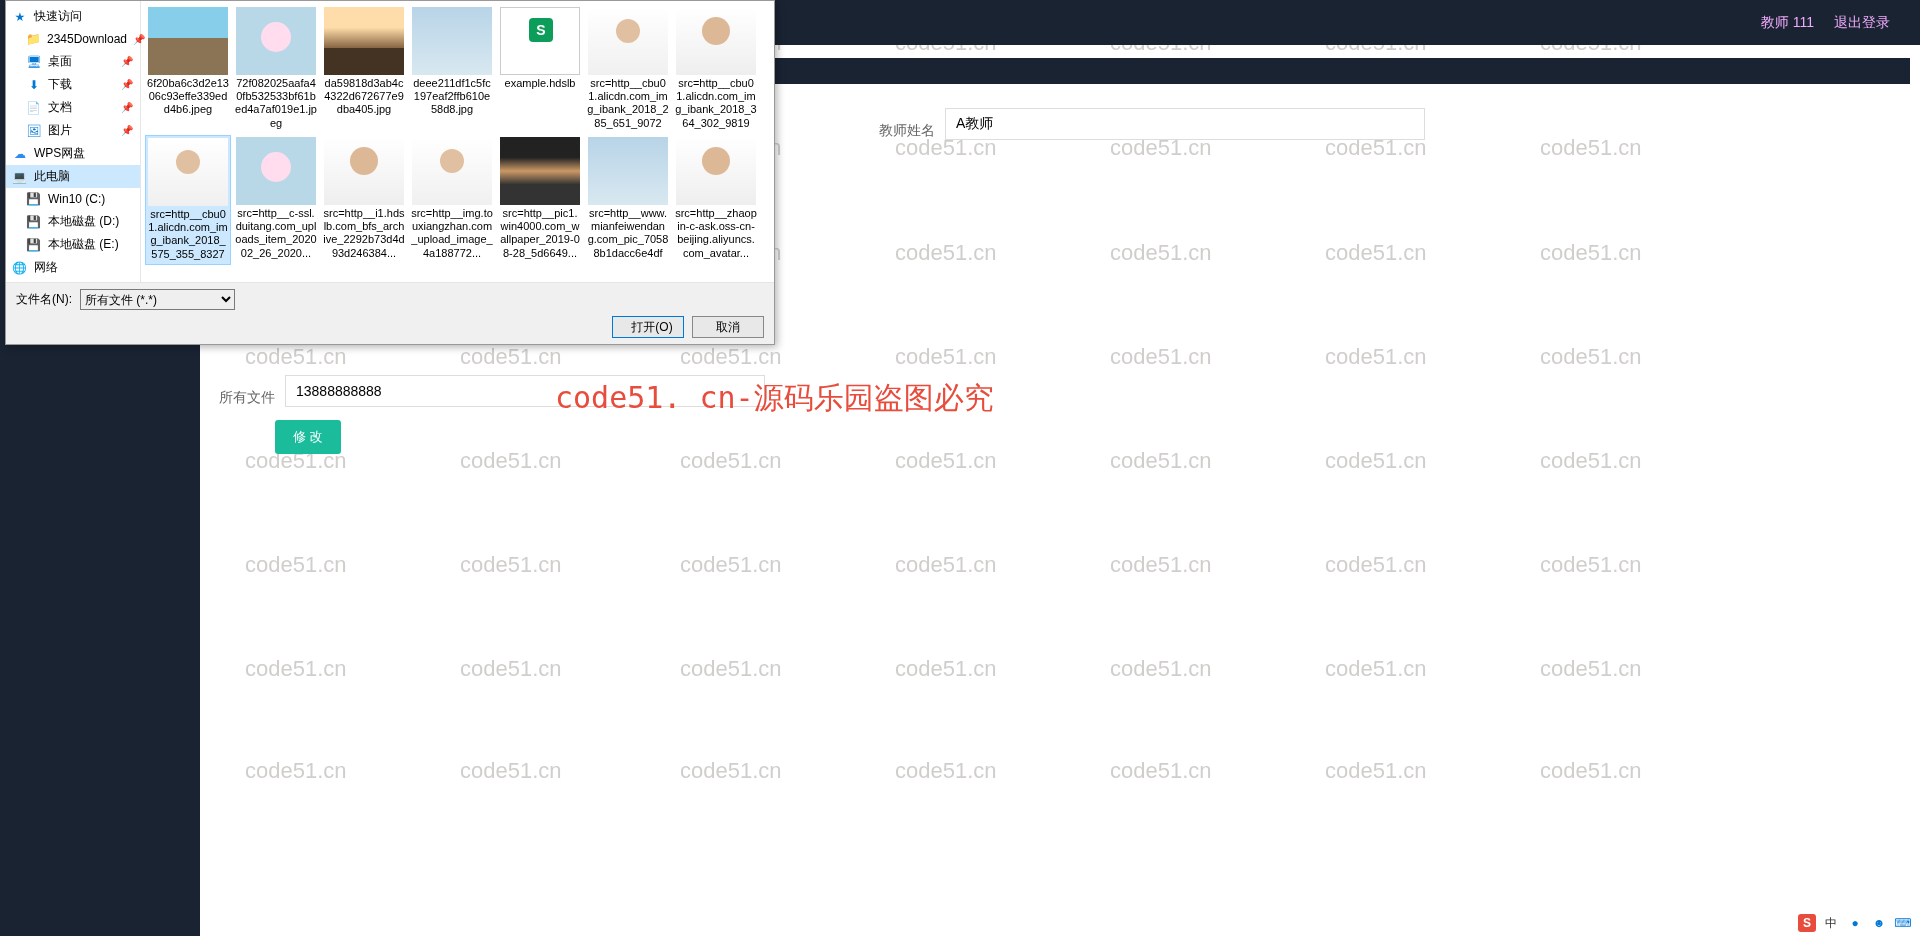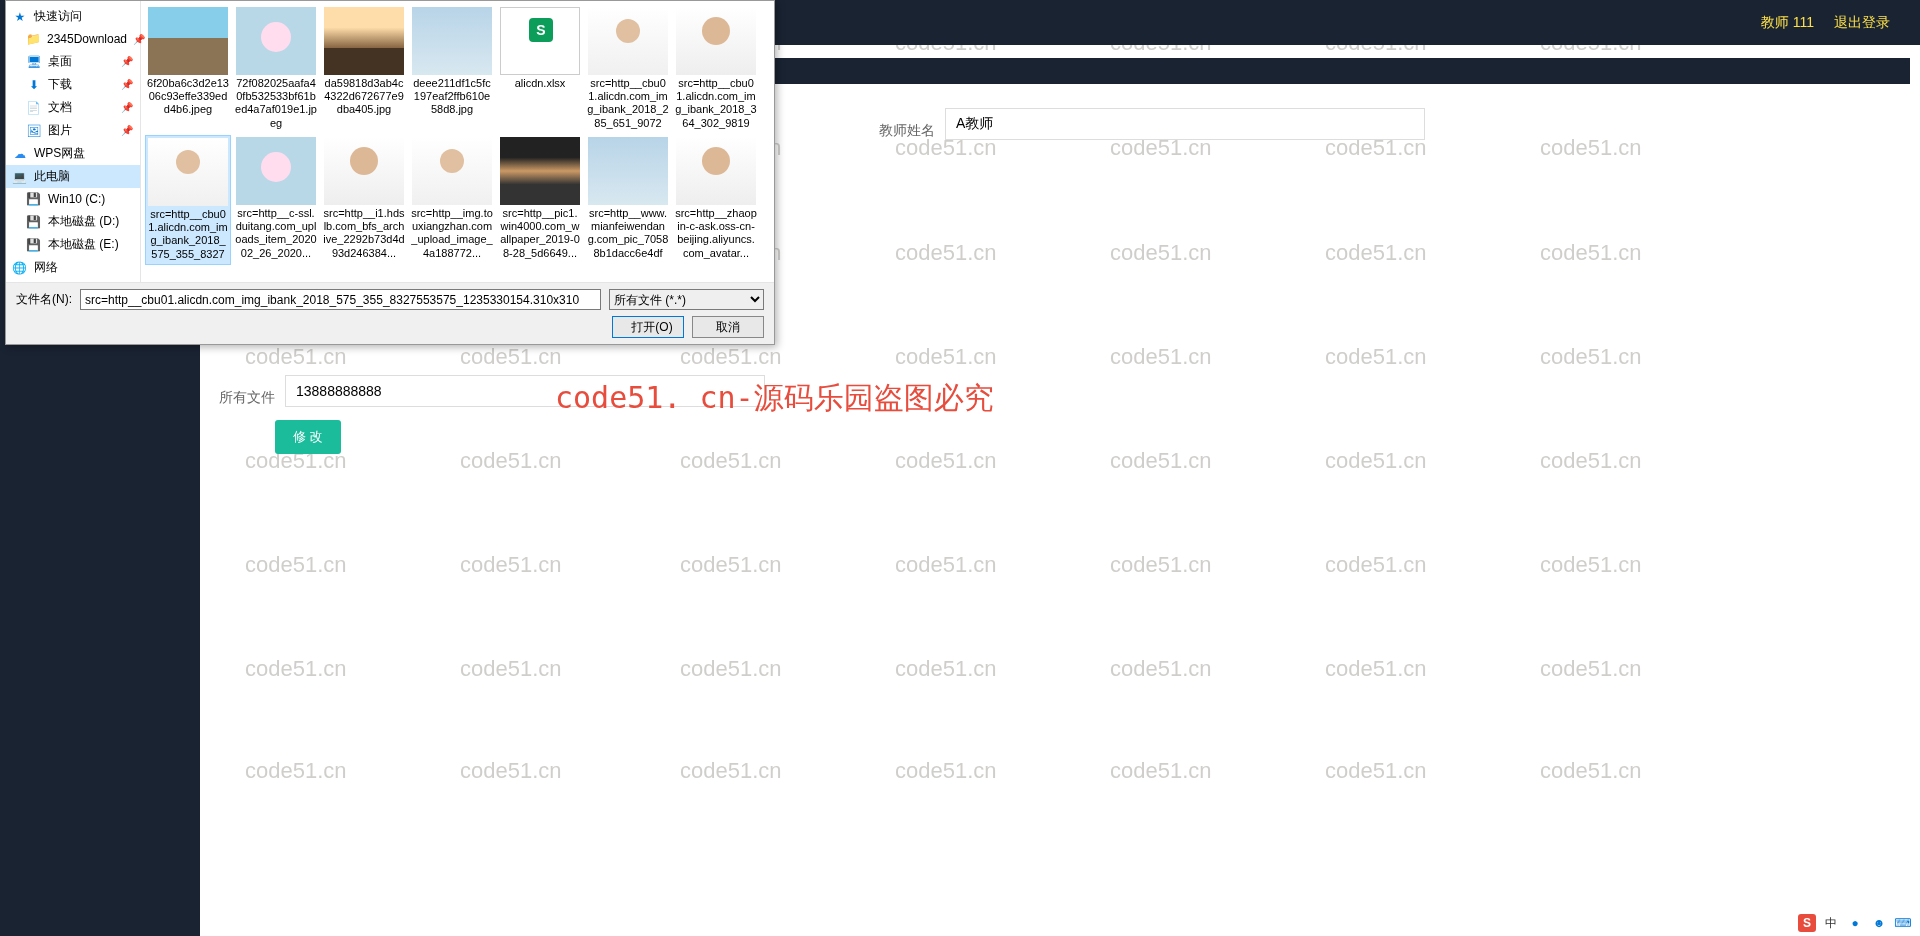--- a/index.html
+++ b/index.html
@@ -1,19 +1,19 @@
 <!DOCTYPE html>
 <html><head>
 <meta charset="utf-8">
 <style>
 * { margin: 0; padding: 0; box-sizing: border-box; font-family: "Microsoft YaHei", Arial, sans-serif; }
 body { width: 1920px; height: 936px; background: #fff; position: relative; overflow: hidden; }
 
 
-.top-header { position: absolute; top: 0; left: 0; right: 0; height: 45px; background: #1a2332; color: #fde047; display: flex; justify-content: flex-end; align-items: center; padding-right: 30px; font-size: 14px; z-index: 5; }
+.top-header { position: absolute; top: 0; left: 0; right: 0; height: 45px; background: #1a2332; color: #f0abfc; display: flex; justify-content: flex-end; align-items: center; padding-right: 30px; font-size: 14px; z-index: 5; }
 .top-header span { margin-left: 20px; cursor: pointer; }
 
 
 .dark-sidebar { position: absolute; left: 0; top: 45px; bottom: 0; width: 200px; background: #1a2332; z-index: 4; }
 
 
 .dark-bar { position: absolute; top: 58px; left: 200px; right: 10px; height: 26px; background: #1a2332; z-index: 4; }
 
 
 .form-row { position: absolute; display: flex; align-items: flex-end; font-size: 14px; z-index: 3; }
@@ -231,21 +231,21 @@
         <div class="file-item">
           <div class="file-thumb th-city"></div>
           <div class="file-name">da59818d3ab4c4322d672677e9dba405.jpg</div>
         </div>
         <div class="file-item">
           <div class="file-thumb th-sky"></div>
           <div class="file-name">deee211df1c5fc197eaf2ffb610e58d8.jpg</div>
         </div>
         <div class="file-item">
           <div class="file-thumb xlsx-icon"></div>
-          <div class="file-name">alicdn.xlsx</div>
+          <div class="file-name">example.hdslb</div>
         </div>
         <div class="file-item">
           <div class="file-thumb th-person"></div>
           <div class="file-name">src=http__cbu01.alicdn.com_img_ibank_2018_285_651_90721...</div>
         </div>
         <div class="file-item">
           <div class="file-thumb th-person2"></div>
           <div class="file-name">src=http__cbu01.alicdn.com_img_ibank_2018_364_302_98192...</div>
         </div>
         <div class="file-item selected">
@@ -274,21 +274,20 @@
         </div>
         <div class="file-item">
           <div class="file-thumb th-person2"></div>
           <div class="file-name">src=http__zhaopin-c-ask.oss-cn-beijing.aliyuncs.com_avatar...</div>
         </div>
       </div>
   </div>
   <div class="fd-bottom">
     <div class="fd-filename-row">
       <span>文件名(N):</span>
-      <input value="src=http__cbu01.alicdn.com_img_ibank_2018_575_355_8327553575_1235330154.310x310" style="">
       <select><option>所有文件 (*.*)</option></select>
     </div>
     <div class="fd-buttons">
       <button class="primary">打开(O)</button>
       <button>取消</button>
     </div>
   </div>
 </div>
 
 <div class="tray">

